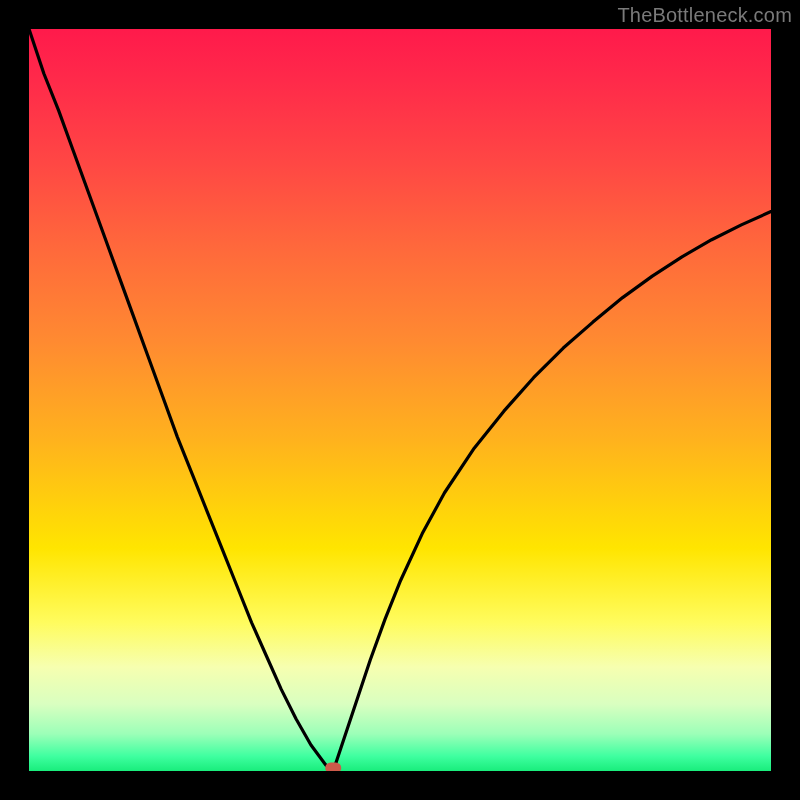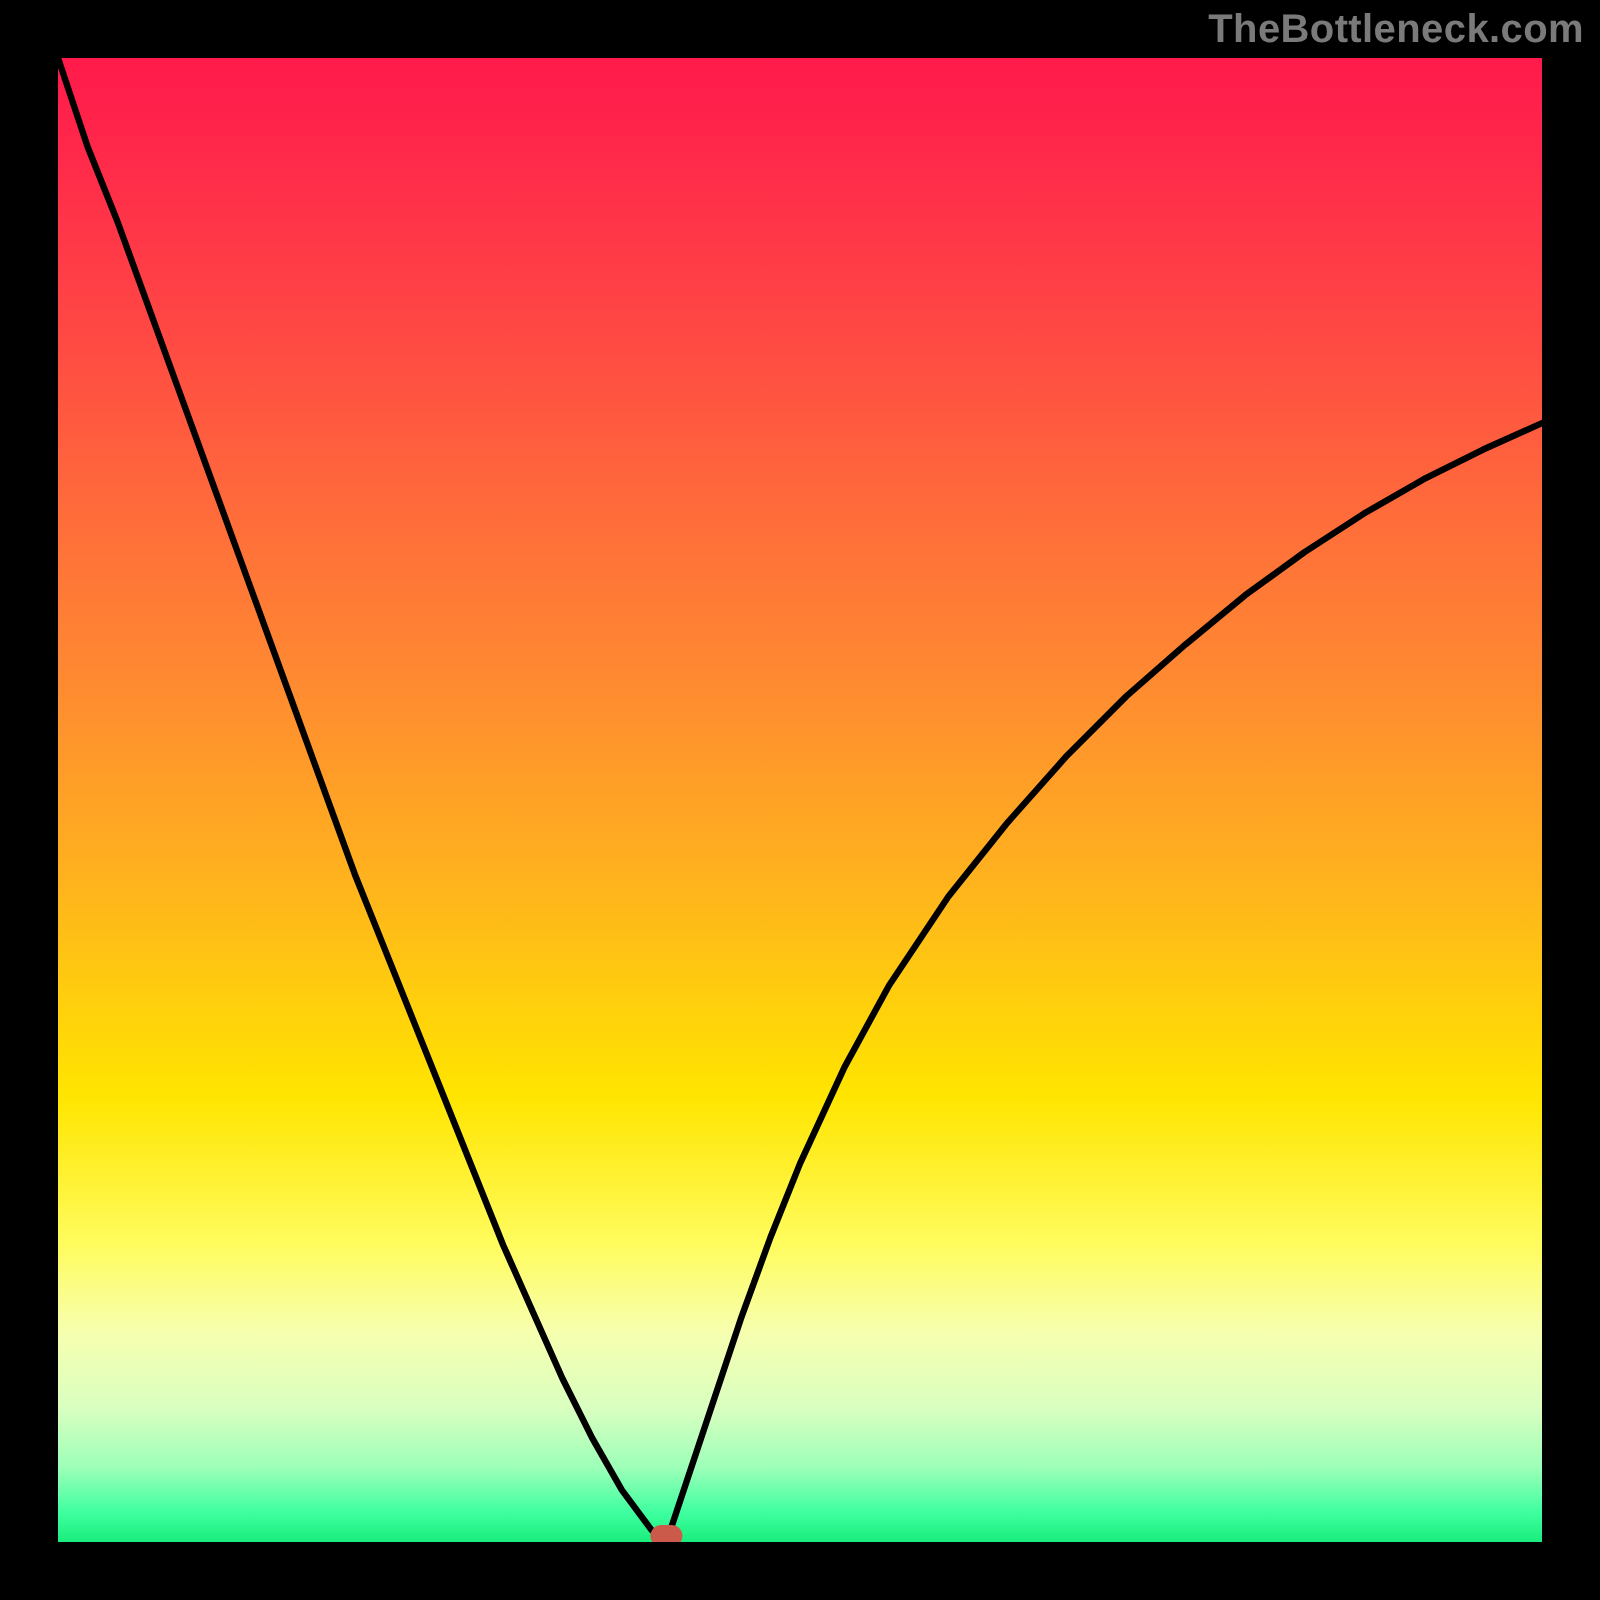--- a/index.html
+++ b/index.html
@@ -38,21 +38,21 @@
       #3fffa0 98%,
       #19ed7c 100%
     );
   }
   .watermark {
     position: absolute;
     top: 4px;
     right: 8px;
     color: #7a7a7a;
     font-size: 20px;
-    font-weight: 700;
+    font-weight: 400;
     letter-spacing: 0.2px;
     z-index: 5;
   }
   svg.overlay {
     position: absolute;
     left: 0;
     top: 0;
     width: 742px;
     height: 742px;
     z-index: 3;

